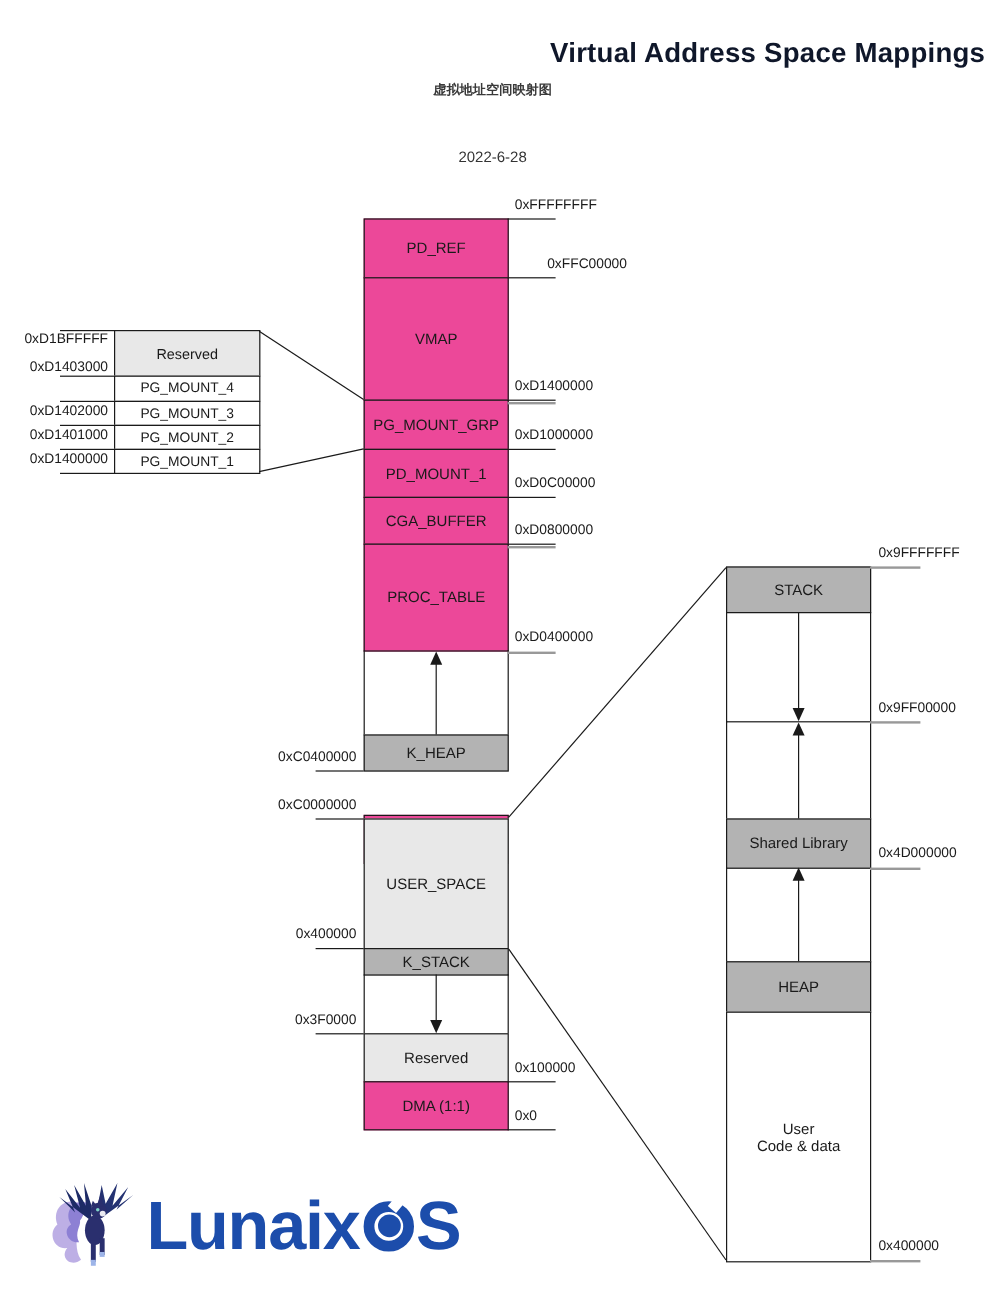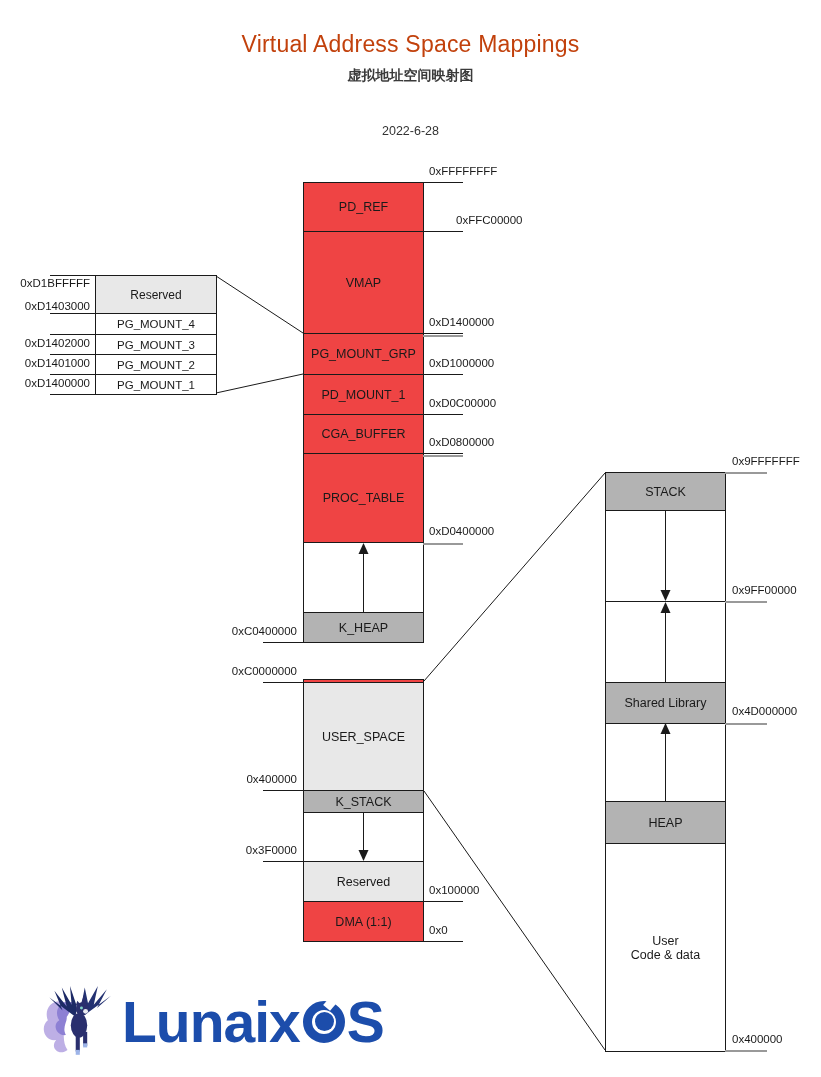--- a/index.html
+++ b/index.html
@@ -1,27 +1,27 @@
 <!DOCTYPE html>
 <html><head>
 <meta charset="utf-8">
 <style>
   html,body{margin:0;padding:0;background:#ffffff;}
   .canvas{
     position:relative;width:821px;height:1077px;background:#fff;overflow:hidden;
     font-family:"Liberation Sans","DejaVu Sans",sans-serif;color:#1a1a1a;
   }
-  .title{position:absolute;left:0;top:31px;width:821px;text-align:center;
-    font-size:23px;font-weight:normal;color:#c2410c;letter-spacing:.2px;}
+  .title{position:absolute;left:0;top:31px;width:821px;text-align:right;
+    font-size:23px;font-weight:bold;color:#0f172a;letter-spacing:.2px;}
   .subtitle{position:absolute;left:0;top:67px;width:821px;text-align:center;
-    font-size:14px;font-weight:bold;color:#3a3a3a;}
+    font-size:11px;font-weight:bold;color:#3a3a3a;}
   .datetext{position:absolute;left:0;top:124px;width:821px;text-align:center;
     font-size:12.5px;color:#333;}
   .seg{position:absolute;left:303px;width:121px;box-sizing:border-box;
-    border:1px solid #1a1a1a;background:#ef4444;display:flex;align-items:center;
+    border:1px solid #1a1a1a;background:#ec4899;display:flex;align-items:center;
     justify-content:center;font-size:12.5px;}
   .seg.dark{background:#b3b3b3;}
   .seg.light{background:#e8e8e8;}
   .seg.gap{background:transparent;border-top:none;border-bottom:none;}
   .rbox{position:absolute;left:605px;width:121px;box-sizing:border-box;
     border:1px solid #1a1a1a;background:#fff;display:flex;align-items:center;
     justify-content:center;font-size:12.5px;text-align:center;}
   .rbox.dark{background:#b3b3b3;}
   .rbox.gap{background:transparent;border-top:none;border-bottom:none;}
   .lbox{position:absolute;left:95px;width:122px;box-sizing:border-box;

